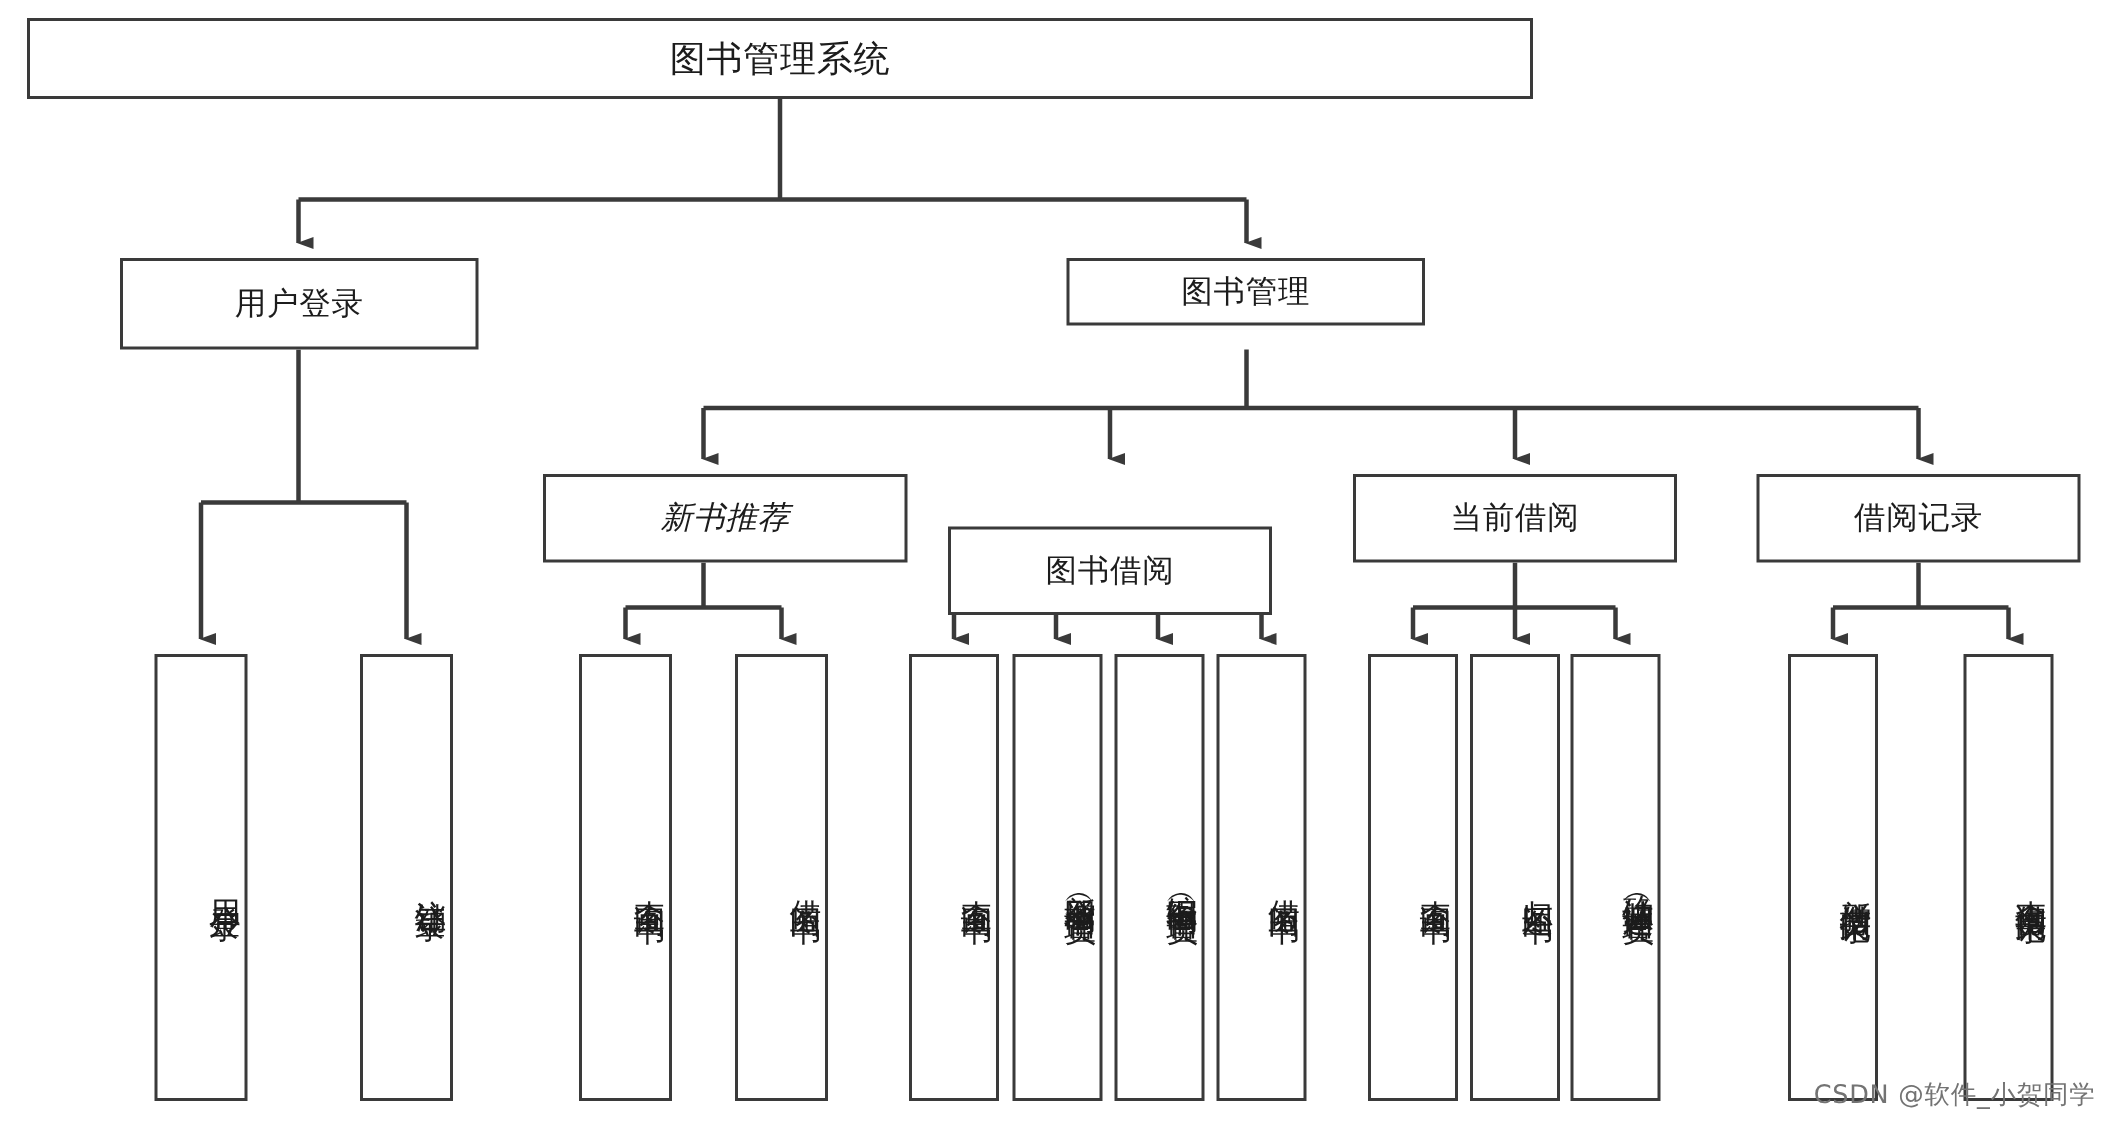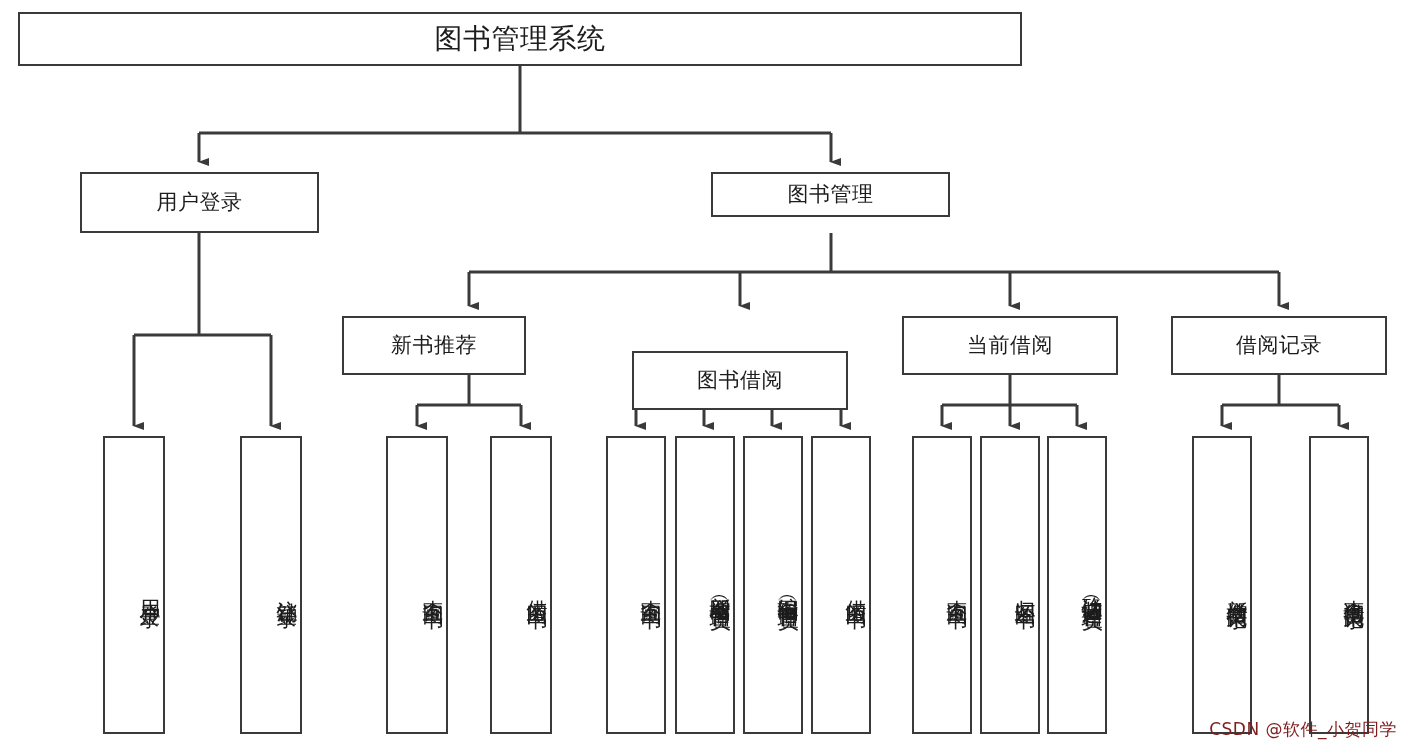--- a/index.html
+++ b/index.html
@@ -35,21 +35,21 @@
     align-items: center;
     justify-content: center;
     color: #1c1c1c;
   }
   .node.horizontal {
     font-size: 21px;
     letter-spacing: 0.5px;
     line-height: 1.2;
   }
   .node.root {
-    font-size: 28px;
+    font-size: 24px;
     justify-content: center;
   }
   .node.vertical {
     writing-mode: vertical-rl;
     text-orientation: upright;
     font-size: 21px;
     letter-spacing: 3px;
     line-height: 1.25;
     align-items: flex-start;
     justify-content: center;
@@ -61,21 +61,21 @@
     white-space: nowrap;
   }
   .node.vertical.tall .vlabel {
     letter-spacing: 2px;
   }
   #watermark {
     position: absolute;
     right: 8px;
     bottom: 6px;
     font-size: 17px;
-    color: #7f1d1d;
+    color: #737373;
     white-space: nowrap;
     letter-spacing: 0.5px;
   }
 </style>
 </head>
 <body>
 
 <div id="diagram-root">
 
   <svg id="edges-layer" viewBox="0 0 1405 747" width="1405" height="747" xmlns="http://www.w3.org/2000/svg">
@@ -133,21 +133,21 @@
   </div>
 
   <div class="node horizontal" style="left:80px; top:172px; width:239px; height:61px;">
     <span>用户登录</span>
   </div>
 
   <div class="node horizontal" style="left:711px; top:172px; width:239px; height:45px;">
     <span>图书管理</span>
   </div>
 
-  <div class="node horizontal" style="left:342px; top:316px; width:184px; height:59px;">
+  <div class="node horizontal" style="left:362px; top:316px; width:243px; height:59px;font-style:italic;">
     <span>新书推荐</span>
   </div>
 
   <div class="node horizontal" style="left:632px; top:316px; width:216px; height:59px;margin-top:35px;">
     <span>图书借阅</span>
   </div>
 
   <div class="node horizontal" style="left:902px; top:316px; width:216px; height:59px;">
     <span>当前借阅</span>
   </div>

